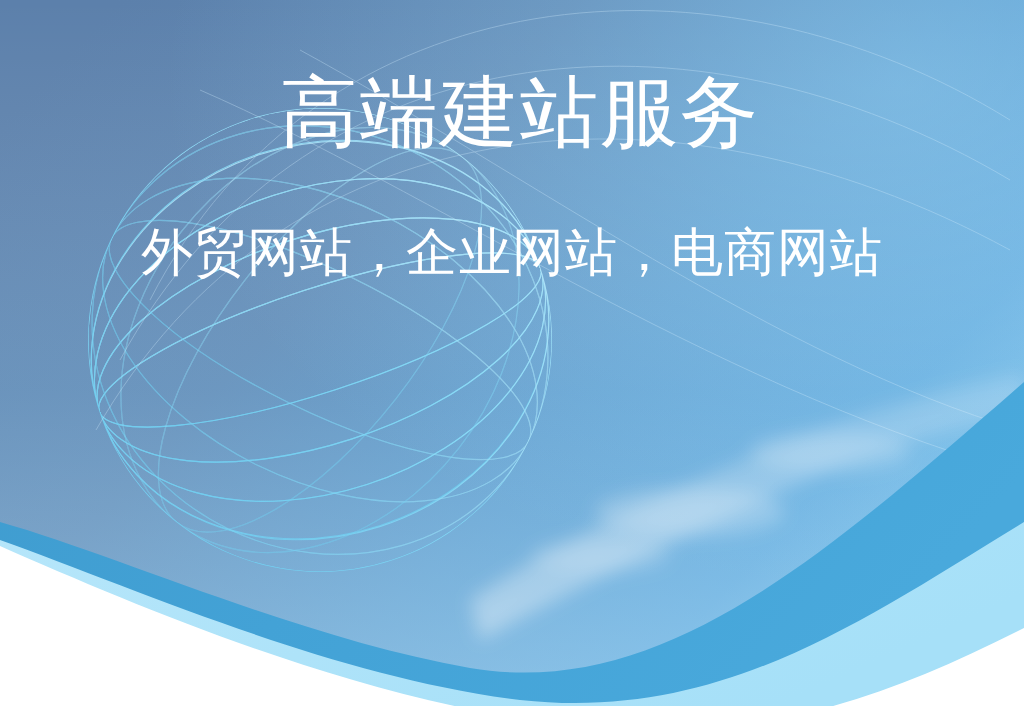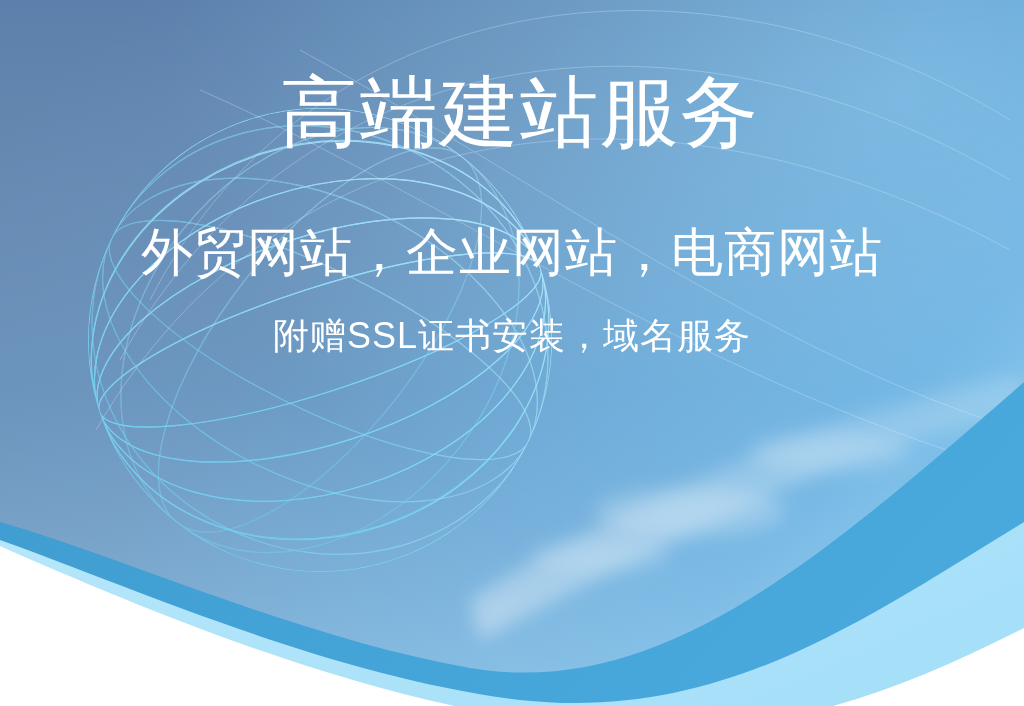--- a/index.html
+++ b/index.html
@@ -216,16 +216,15 @@
       <path d="M 0 546
                C 150 612 360 700 560 724
                C 760 746 880 700 1024 628
                L 1024 706 L 0 706 Z" fill="#ffffff"></path>
     </svg>
   </div>
 
   <div id="text-block">
     <div id="headline">高端建站服务</div>
     <div id="subtitle-1">外贸网站，企业网站，电商网站</div>
-    <div id="subtitle-2">附赠SSL证书安装，域名服务</div>
   </div>
 
 </div>
 
 </body></html>

